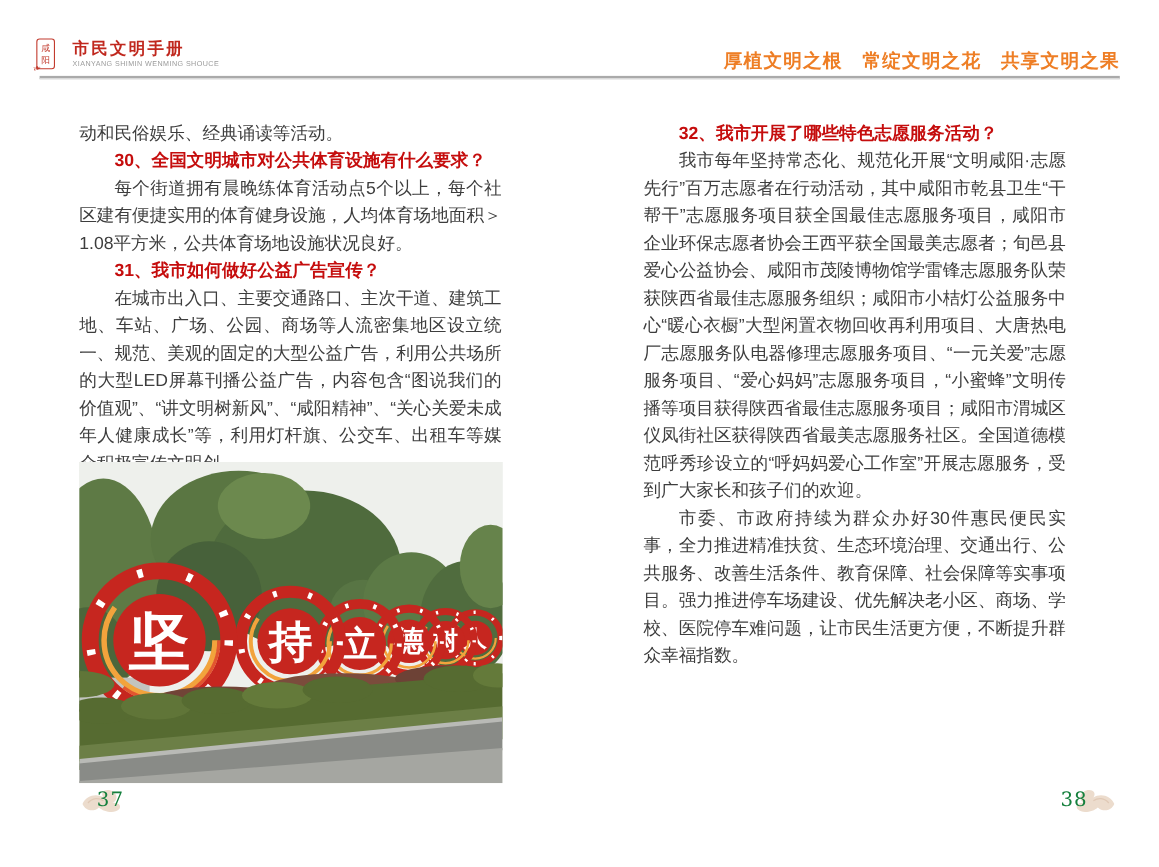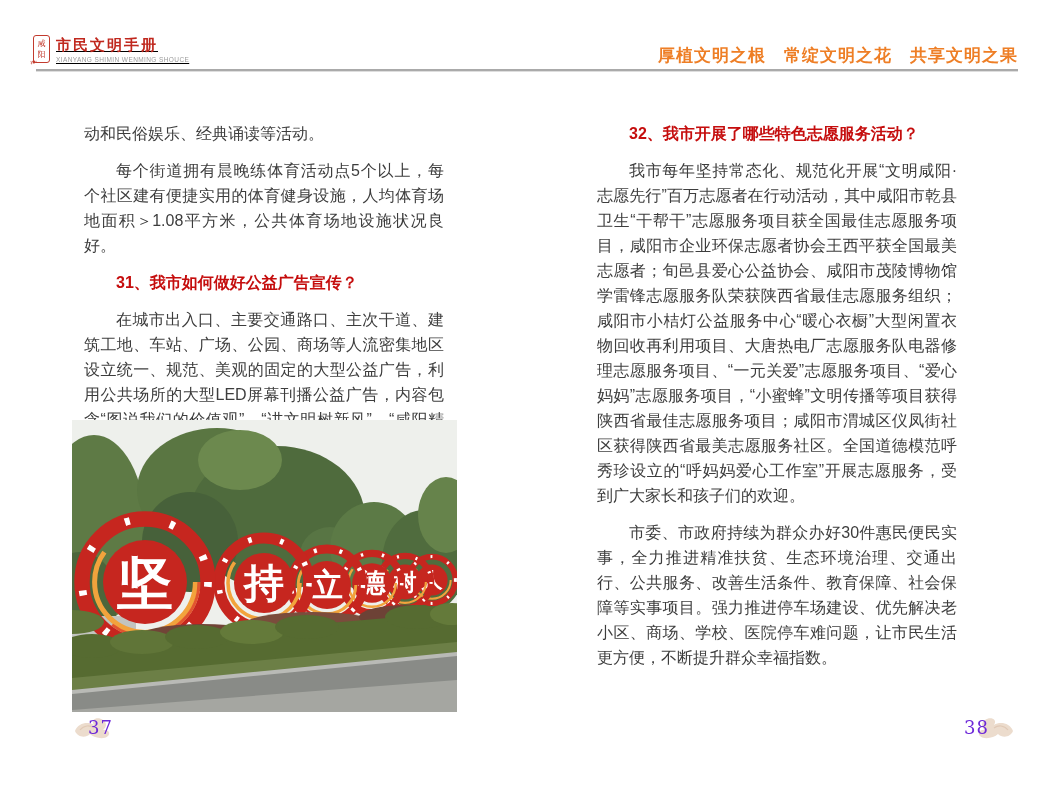--- a/index.html
+++ b/index.html
@@ -2,29 +2,29 @@
 <html><head>
 <meta charset="utf-8">
 <style>
   html,body{margin:0;padding:0;}
   body{
     width:1054px;height:788px;position:relative;background:#ffffff;
     font-family:"Liberation Sans","DejaVu Sans",sans-serif;
     overflow:hidden;
   }
   
-  .logo{position:absolute;left:33px;top:35px;display:flex;align-items:flex-end;}
+  .logo{position:absolute;left:33px;top:35px;display:flex;align-items:center;}
   .seal{
     width:15px;height:26px;border:1px solid #c23b2e;border-radius:3px;
     color:#c23b2e;font-size:8px;line-height:11px;text-align:center;
     display:flex;flex-direction:column;justify-content:center;
     width:15px;word-break:break-all;position:relative;background:#fff;
   }
   .seal-flourish{position:absolute;left:-4px;bottom:-6px;font-size:9px;color:#c23b2e;transform:rotate(-20deg);}
-  .logo-text{margin-left:6px;text-decoration:underline;}
+  .logo-text{margin-left:16px;}
   .logo-title{
     font-family:"DejaVu Serif","Liberation Serif",serif;
     font-weight:bold;font-size:15px;letter-spacing:2px;color:#c0281e;line-height:16px;
   }
   .logo-sub{font-size:6.5px;color:#9b9b9b;letter-spacing:0.4px;margin-top:3px;}
   .slogan{
     position:absolute;right:36px;top:44px;
     font-family:"DejaVu Serif","Liberation Serif",serif;font-weight:bold;
     font-size:17px;letter-spacing:1px;color:#ee7e25;
   }
@@ -32,34 +32,34 @@
     position:absolute;left:36px;right:36px;top:69px;height:2px;
     background:#aaaaaa;border-bottom:1px solid #dedede;
   }
   
   .col{
     position:absolute;top:109px;width:384px;
     font-size:16px;line-height:25px;color:#3d3d3d;text-align:justify;
   }
   .col-left{left:72px;}
   .col-right{left:585px;}
-  .col p{margin:12px;}
+  .col p{margin:0;}
   .para{text-indent:2em;}
   .para-noindent{text-indent:0;}
   .qa-heading{color:#c50d0d;font-weight:bold;text-indent:2em;}
   
   .photo{
     position:absolute;left:72px;top:420px;width:385px;height:292px;
     overflow:hidden;background:#eef0ec;
   }
   
   .pagenum{
     position:absolute;top:714px;height:28px;
     font-family:"DejaVu Serif","Liberation Serif",serif;
-    font-size:18px;color:#6d28d9;letter-spacing:1px;
+    font-size:18px;color:#15803d;letter-spacing:1px;
   }
   .pagenum-left{left:88px;}
   .pagenum-right{left:964px;}
   .pagenum .num{position:relative;z-index:1;line-height:28px;}
   .orn{position:absolute;top:1px;z-index:0;}
   .orn-left{left:-16px;}
   .orn-right{left:12px;transform:scaleX(-1);}
 </style>
 </head>
 <body>
@@ -73,20 +73,21 @@
     <div class="logo-title">市民文明手册</div>
     <div class="logo-sub">XIANYANG SHIMIN WENMING SHOUCE</div>
   </div>
 </div>
 
 <div class="slogan">厚植文明之根　常绽文明之花　共享文明之果</div>
 <div class="header-rule"></div>
 
 <div class="col col-left">
   <p class="para para-noindent">动和民俗娱乐、经典诵读等活动。</p>
+  <p class="qa-heading">30、全国文明城市对公共体育设施有什么要求？</p>
   <p class="para">每个街道拥有晨晚练体育活动点5个以上，每个社区建有便捷实用的体育健身设施，人均体育场地面积＞1.08平方米，公共体育场地设施状况良好。</p>
   <p class="qa-heading">31、我市如何做好公益广告宣传？</p>
   <p class="para">在城市出入口、主要交通路口、主次干道、建筑工地、车站、广场、公园、商场等人流密集地区设立统一、规范、美观的固定的大型公益广告，利用公共场所的大型LED屏幕刊播公益广告，内容包含“图说我们的价值观”、“讲文明树新风”、“咸阳精神”、“关心关爱未成年人健康成长”等，利用灯杆旗、公交车、出租车等媒介积极宣传文明创</p>
 </div>
 
 <div class="photo">
   <svg width="385" height="292" viewBox="0 0 385 292">
 
     <rect x="0" y="0" width="385" height="292" fill="#eef0ec"></rect>
 

